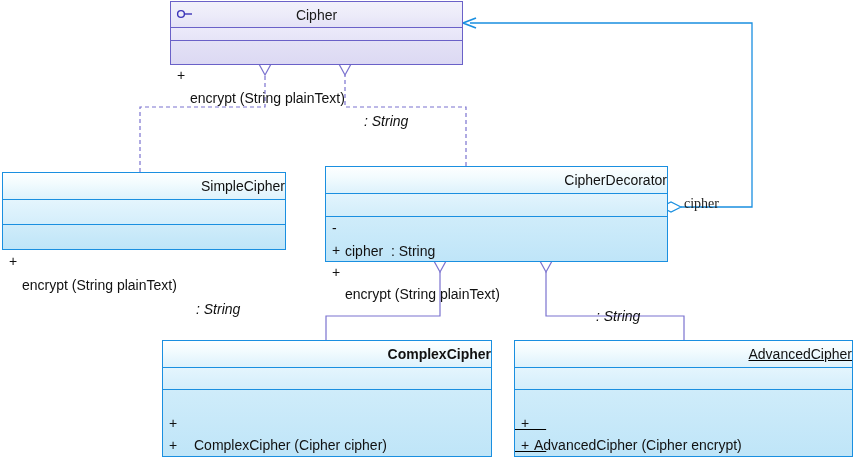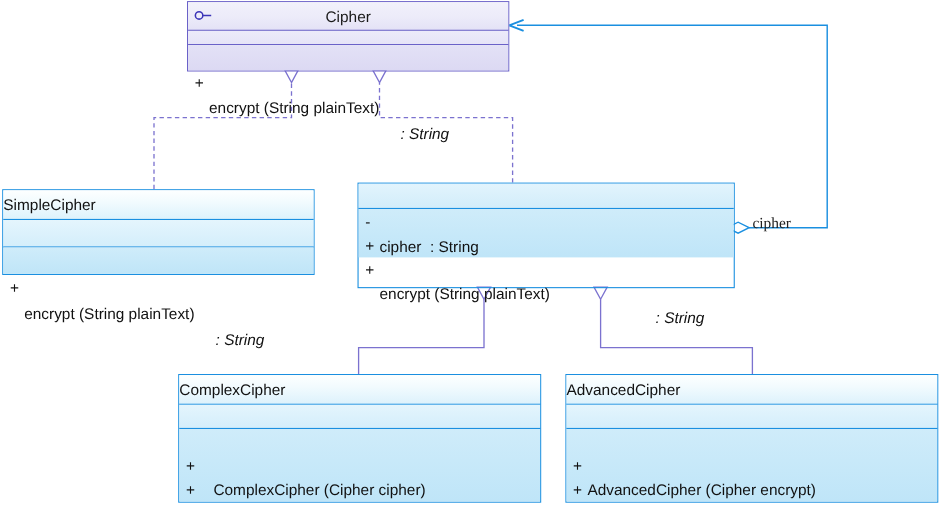--- a/index.html
+++ b/index.html
@@ -20,21 +20,21 @@
      text-align:center;color:#1a1a1a;}
   .iface .empty{
      background:linear-gradient(to bottom,#eceafa 0%,#e6e4f7 100%);
      border-bottom:1px solid #6a61c8;}
   .iface .ops{background:linear-gradient(to bottom,#e3e1f6 0%,#dcd9f3 100%);}
 
   
   .cls{border:1px solid #1a8fe0;}
   .cls .title{
      background:linear-gradient(to bottom,#fdffff 0%,#f2fbfe 40%,#ddf2fc 100%);
-     border-bottom:1px solid #1a8fe0;text-align:left;color:#111;}
+     border-bottom:1px solid #1a8fe0;text-align:right;color:#111;}
   .cls .empty{
      background:linear-gradient(to bottom,#e4f5fd 0%,#d4eefb 100%);
      border-bottom:1px solid #1a8fe0;}
   .cls .attrs{
      background:linear-gradient(to bottom,#e2f4fd 0%,#d2edfa 100%);
      border-bottom:1px solid #1a8fe0;}
   .cls .ops{background:linear-gradient(to bottom,#cfecfa 0%,#bfe5f8 100%);}
 
   .memberline{position:relative;white-space:pre;color:#111;}
   .m-vis{position:absolute;left:6px;}
@@ -111,20 +111,23 @@
     <div class="row ops" style="height:24px;">
       <div class="memberline" style="height:24px;line-height:24px;font-size:14px;">
         <span class="m-vis">+</span>
         <span class="m-sig" style="left:19px;">encrypt (String plainText)</span>
         <span class="m-ret" style="left:193px;">: String</span>
       </div>
     </div>
   </div>
 
   <div class="uml cls" style="left:325px;top:166px;width:343px;height:96px;">
+    <div class="row title" style="height:27px;line-height:27px;font-size:14px;">
+      <span>CipherDecorator</span>
+    </div>
     <div class="row attrs" style="height:23px;">
       <div class="memberline" style="height:23px;line-height:23px;font-size:14px;">
         <span class="m-vis">-</span>
         <span class="m-sig" style="left:19px;">cipher  : String</span>
       </div>
     </div>
     <div class="row ops" style="height:44px;">
       <div class="memberline" style="height:22px;line-height:22px;font-size:14px;">
         <span class="m-vis">+</span>
       </div>
@@ -132,21 +135,21 @@
         <span class="m-vis">+</span>
         <span class="m-sig" style="left:19px;">encrypt (String plainText)</span>
         <span class="m-ret" style="left:270px;">: String</span>
       </div>
     </div>
   </div>
 
   <div class="edge-label" style="left:684px;top:196px;font-size:14px;">cipher</div>
 
   <div class="uml cls" style="left:162px;top:340px;width:330px;height:117px;">
-    <div class="row title" style="height:27px;line-height:27px;font-size:14px;">
+    <div class="row title" style="height:27px;line-height:27px;font-size:14px;font-weight:bold;">
       <span>ComplexCipher</span>
     </div>
     <div class="row empty" style="height:22px;border-bottom:1px solid #1a8fe0;"></div>
     <div class="row ops" style="height:66px;">
       <div class="memberline" style="height:22px;line-height:22px;font-size:14px;">
         <span class="m-vis">+</span>
         <span class="m-sig" style="left:31px;">ComplexCipher (Cipher cipher)</span>
       </div>
       <div class="memberline" style="height:22px;line-height:22px;font-size:14px;">
         <span class="m-vis">+</span>
@@ -154,21 +157,21 @@
         
       </div>
       <div class="memberline" style="height:22px;line-height:22px;font-size:14px;">
         <span class="m-vis">+</span>
         
         
       </div>
     </div>
   </div>
 
-  <div class="uml cls" style="left:514px;top:340px;width:339px;height:117px;">
+  <div class="uml cls" style="left:514px;top:340px;width:339px;height:117px;text-decoration:underline;">
     <div class="row title" style="height:27px;line-height:27px;font-size:14px;">
       <span>AdvancedCipher</span>
     </div>
     <div class="row empty" style="height:22px;border-bottom:1px solid #1a8fe0;"></div>
     <div class="row ops" style="height:66px;">
       <div class="memberline" style="height:22px;line-height:22px;font-size:14px;">
         <span class="m-vis">+</span>
         <span class="m-sig" style="left:19px;">AdvancedCipher (Cipher encrypt)</span>
       </div>
       <div class="memberline" style="height:22px;line-height:22px;font-size:14px;">

